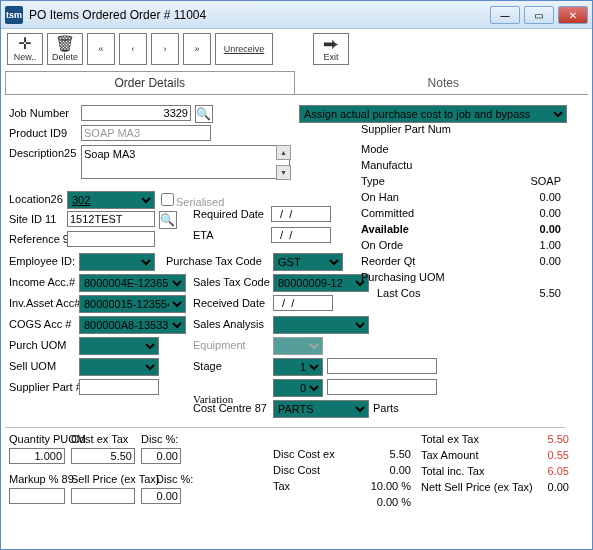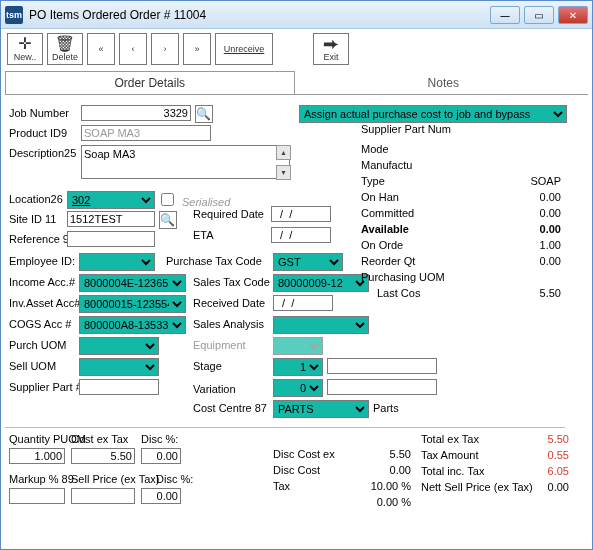--- a/index.html
+++ b/index.html
@@ -123,28 +123,28 @@
     border:1px solid #7a7a7a;
     background:#fff;
   }
   .inp.ro { color:#999; background:#fff; }
   .sel {
     position:absolute;
     font-size:11px;
     font-family:inherit;
     padding:0;
     border:1px solid #7a7a7a;
-    background:#14b8a6;
+    background:#0f766e;
     height:18px;
   }
   .chk {
     position:absolute;
   }
   .chk input { margin:0; }
-  .chk span { color:#999; margin-left:8px;font-style:italic;}
+  .chk span { color:#999; margin-left:2px;}
   .sbtn {
     position:absolute;
     width:18px;height:18px;
     border:1px solid #7a7a7a;
     background:#fff;
     display:flex;align-items:center;justify-content:center;
     font-size:12px;
     cursor:pointer;
   }
   .right-field-label {
@@ -286,21 +286,21 @@
     <select class="sel" style="left:272px; top:242px; width:50px;" disabled=""><option></option></select>
 
     <span class="lbl" style="left:8px; top:265px;">Sell UOM</span>
     <select class="sel" style="left:78px; top:263px; width:80px;"><option></option></select>
     <span class="lbl" style="left:192px; top:265px;">Stage</span>
     <select class="sel" style="left:272px; top:263px; width:50px; text-align:right"><option>1</option></select>
     <input class="inp" style="left: 326px; top: 263px; width: 110px;" value="">
 
     <span class="lbl" style="left:8px; top:286px;">Supplier Part #</span>
     <input class="inp" style="left: 78px; top: 284px; width: 80px;" value="">
-    <span class="lbl" style="left:192px; top:288px;">Variation</span>
+    <span class="lbl" style="left:192px; top:298px;font-family:Liberation Serif, serif;">Variation</span>
     <select class="sel" style="left:272px; top:284px; width:50px; text-align:right"><option>0</option></select>
     <input class="inp" style="left: 326px; top: 284px; width: 110px;" value="">
 
     <span class="lbl" style="left:192px; top:307px;">Cost Centre 87</span>
     <select class="sel" style="left:272px; top:305px; width:96px;"><option>PARTS</option></select>
     <span class="lbl" style="left:372px; top:307px;">Parts</span>
 
     <span class="right-field-label" style="left:360px; top:28px;">Supplier Part Num</span>
     <span class="right-field-label" style="left:360px; top:48px;">Mode</span>
     <span class="right-field-label" style="left:360px; top:64px;">Manufactu</span>

